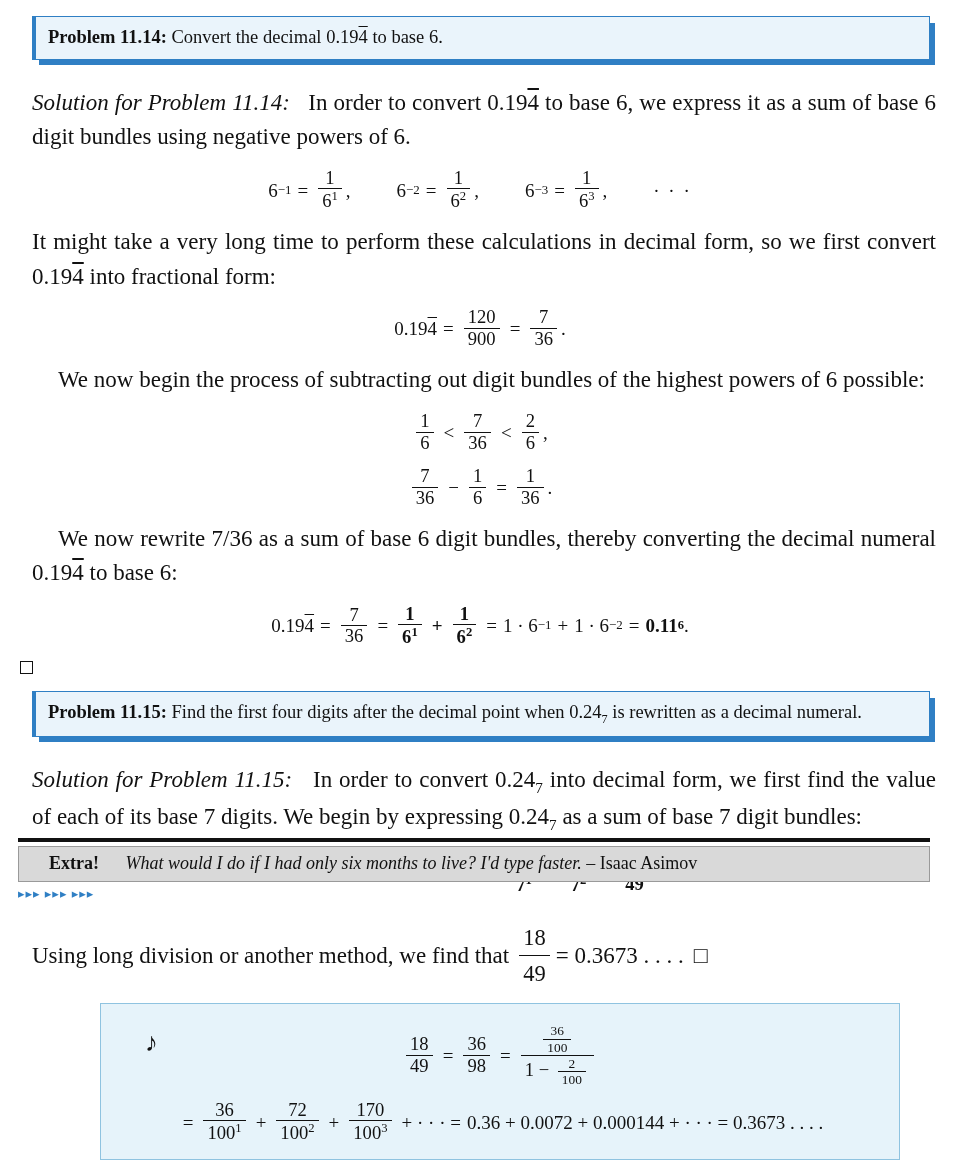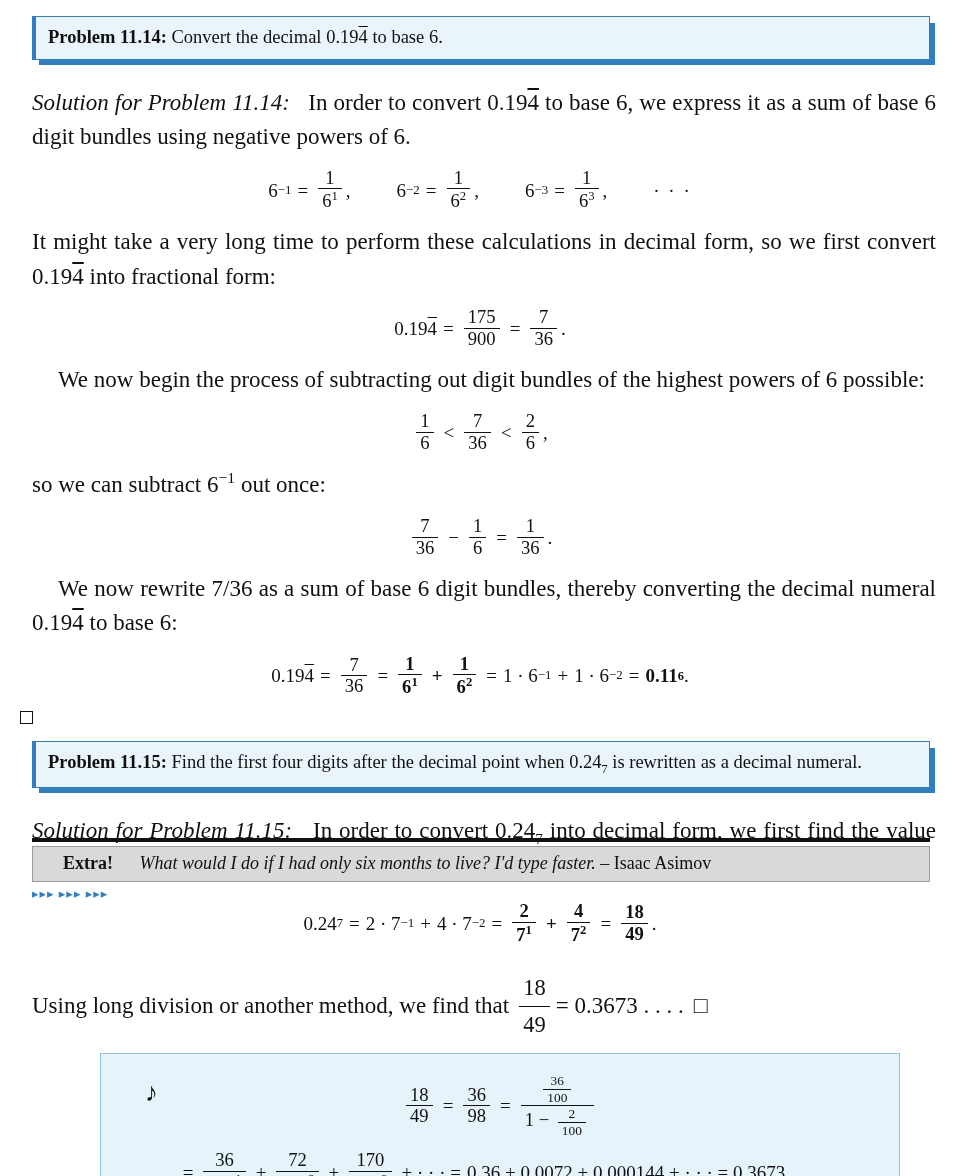--- a/index.html
+++ b/index.html
@@ -118,21 +118,21 @@
     left: 44px;
     top: 26px;
     font-size: 26px;
     line-height: 1;
   }
   .sidenote .sn-first { margin-left: 0; }
 
   
   .extra-wrap {
     position: absolute;
-    left: 32px;
+    left: 18px;
     right: 30px;
     bottom: 14px;
   }
   .extra-rule {
     height: 4px;
     background: #111;
     margin-bottom: 4px;
   }
   .extra-box {
     background: #d9d9d9;
@@ -206,21 +206,21 @@
   <div class="para">
     <span>It might take a very long time to perform these calculations in decimal form, so we first convert 0.19</span><span class="ovl">4</span><span> into fractional form:</span>
   </div>
 
   <div class="display">
     <span class="mathrow">
       <span>0.19</span>
         <span class="ovl">4</span>
       <span class="op">=</span>
       <span class="frac">
-        <span class="num">175</span>
+        <span class="num">120</span>
         <span class="den">900</span>
       </span>
       <span class="op">=</span>
       <span class="frac">
         <span class="num">7</span>
         <span class="den">36</span>
       </span>
       <span>.</span>
     </span>
   </div>
@@ -240,23 +240,20 @@
       </span>
       <span class="op">&lt;</span>
       <span class="frac">
         <span class="num">2</span>
         <span class="den">6</span>
       </span>
       <span>,</span>
     </span>
   </div>
 
-  <div class="para">
-    <span>so we can subtract 6</span><sup class="pw">−1</sup><span> out once:</span>
-  </div>
 
   <div class="display">
     <span class="mathrow">
       <span class="frac">
         <span class="num">7</span>
         <span class="den">36</span>
       </span>
       <span class="op">−</span>
       <span class="frac">
         <span class="num">1</span>

